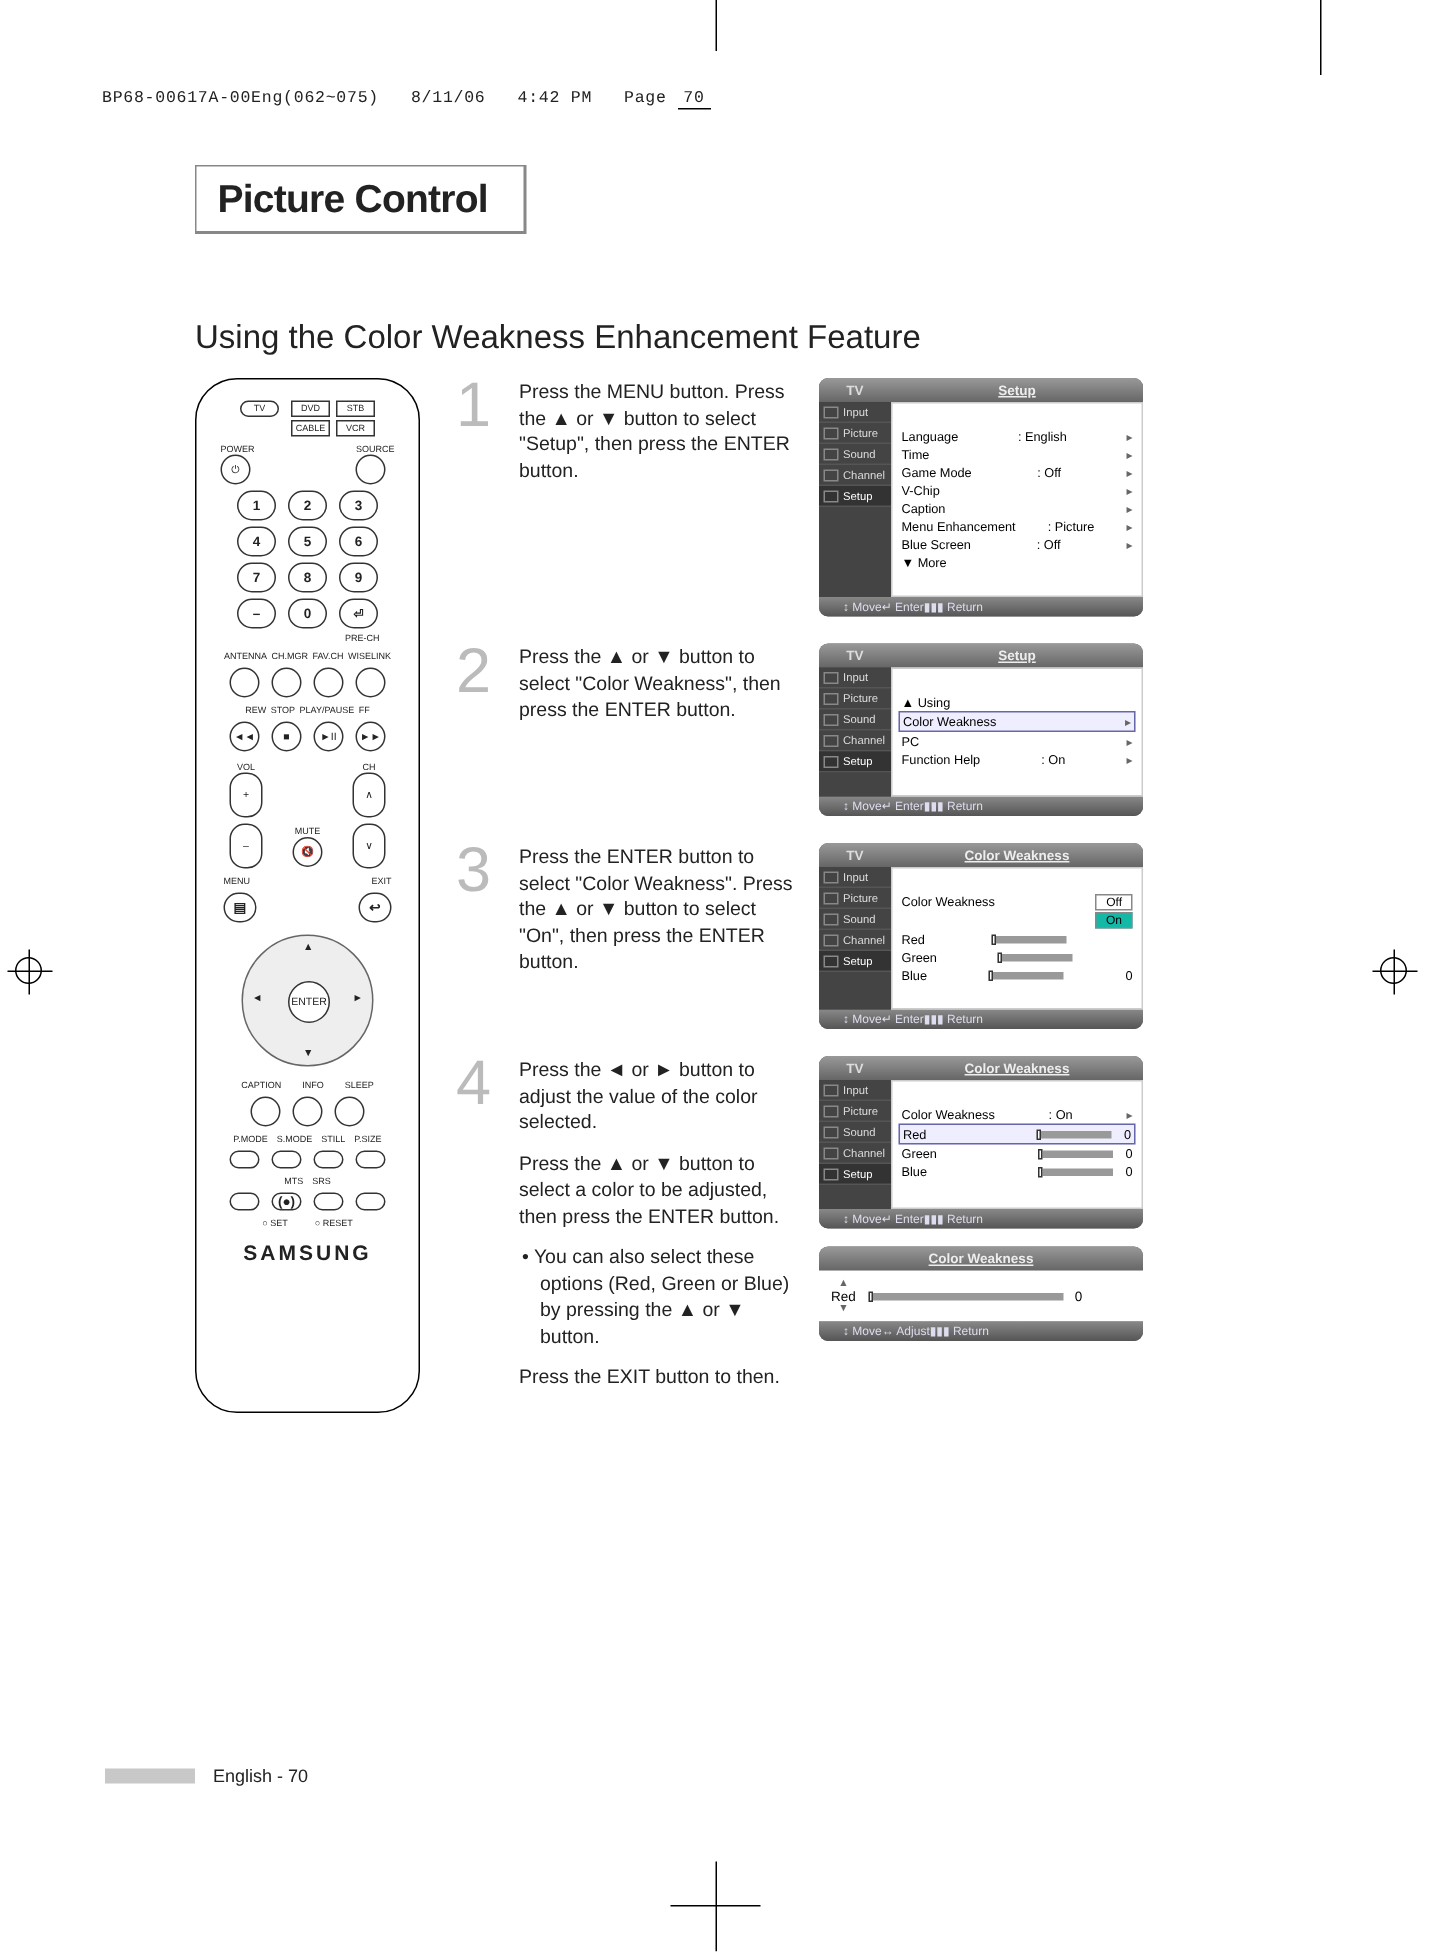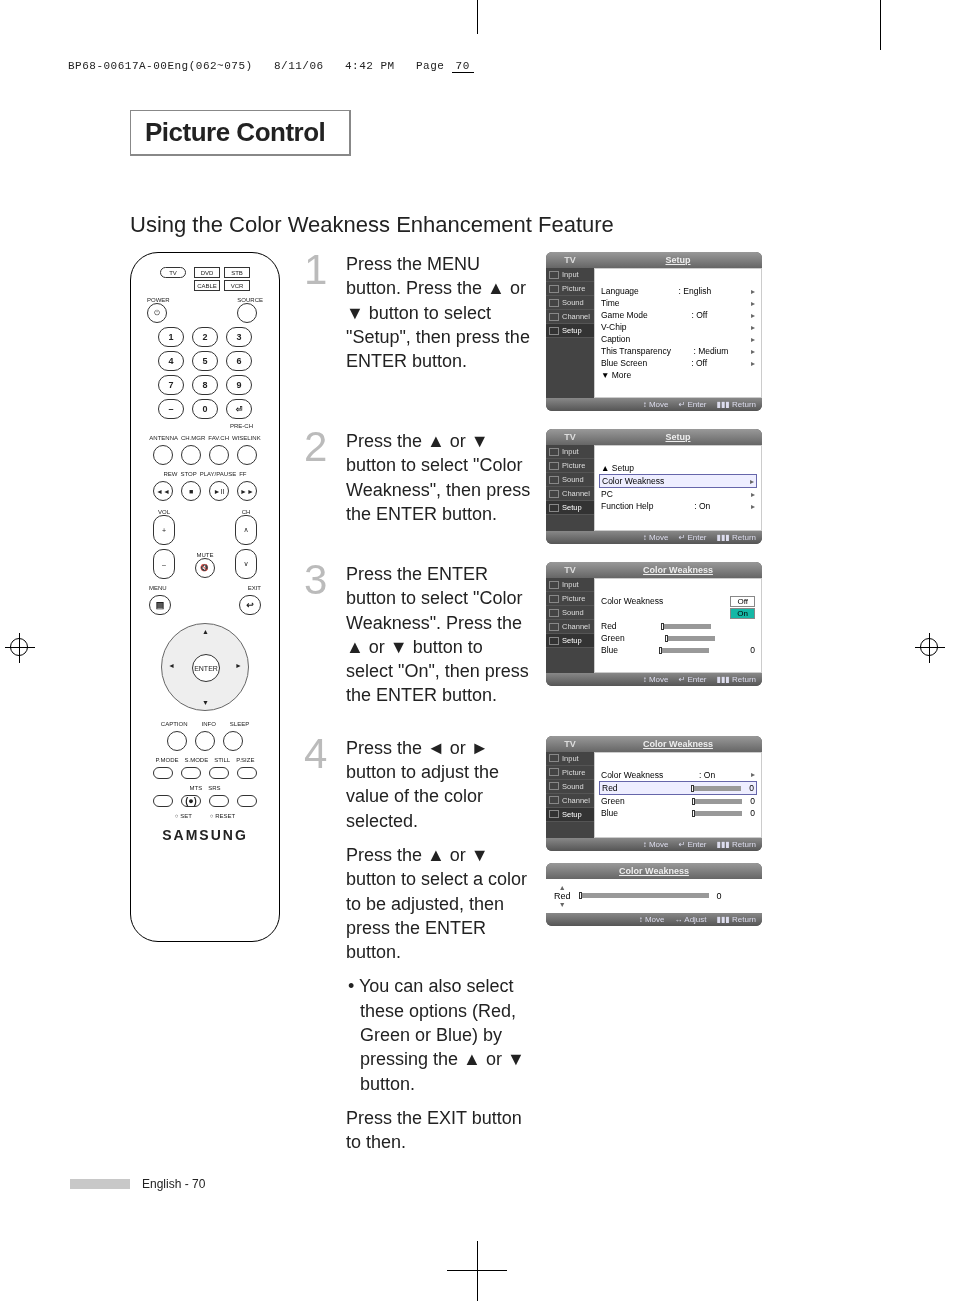--- a/index.html
+++ b/index.html
@@ -40,37 +40,37 @@
   .small-rect { border:1px solid #333; width:26px; height:11px; font-size:6px; display:flex;align-items:center;justify-content:center;}
   .circ-btn { border:1.2px solid #333; border-radius:50%; width:20px; height:20px; display:flex;align-items:center;justify-content:center;background:#fff;}
   .oval-label { font-size:6px; margin-top:2px;}
   .dpad { width:88px; height:88px; border:1px solid #666; border-radius:50%; margin:8px auto; position:relative; background:#eee;}
   .dpad .center{position:absolute;top:30px;left:30px;width:28px;height:28px;border:1px solid #333;border-radius:50%;font-size:7px;display:flex;align-items:center;justify-content:center;background:#fff;}
   .brand { font-size:14px; font-weight:bold; letter-spacing:2px; margin-top:8px; font-family: Arial, sans-serif;}
 
   .steps-col { flex: 1; }
   .step { display: flex; gap: 14px; margin-bottom: 18px; align-items:flex-start; }
   .step-num { font-size: 42px; color: #bbb; font-weight: 300; line-height: 0.85; width: 28px; font-family: "Arial Narrow", Arial, sans-serif;}
-  .step-text { width: 186px; font-size: 18px; line-height: 1.35; }
+  .step-text { width: 186px; font-size: 13px; line-height: 1.35; }
   .step-text p { margin-bottom: 10px; }
   .step-text .bullet { padding-left: 14px; text-indent: -12px; }
   .osd { width: 216px; border-radius: 6px; overflow: hidden; font-size: 9px; color: #fff; background: #555; flex-shrink:0;}
   .osd-title { display:flex; background: linear-gradient(#999,#666); height:16px; align-items:center;}
   .osd-title .tv { width:48px; text-align:center; font-weight:bold; color:#ddd;}
   .osd-title .cat { flex:1; text-align:center; font-weight:bold; color:#eee; text-decoration:underline;}
   .osd-body { display:flex; min-height: 86px;}
   .osd-side { width:48px; background:#444; font-size:7.5px;}
   .osd-side .side-item{ display:flex;align-items:center;gap:3px;padding:2px 3px;border-bottom:1px solid #555;color:#ddd;}
   .osd-side .side-item.sel{ background:#333;color:#fff;}
   .osd-side .ico{width:10px;height:8px;border:1px solid #888;display:inline-block;}
   .osd-main { flex:1; background:#fff; color:#000; padding:16px 4px; font-size:8.5px; border:1px solid #ccc;}
   .osd-main .mi { display:flex; justify-content:space-between; align-items:center; padding:1px 2px;}
   .osd-main .mi .arr{color:#666;font-size:8px;}
   .osd-main .mi.sel{ border:1px solid #66a; background:#eef;}
-  .osd-foot { background: linear-gradient(#888,#555); display:flex; justify-content:flex-end; gap:10px; padding:2px 6px; font-size:8px; color:#dde;}
+  .osd-foot { background: linear-gradient(#888,#555); display:flex; justify-content:flex-start; padding:2px 16px; font-size:8px; color:#dde;}
   .slider-bar { display:inline-block; width:50px; height:5px; background:#999; position:relative; vertical-align:middle;}
   .slider-bar .knob{ position:absolute; left:0; top:-1px; width:3px;height:7px;background:#fff;border:1px solid #333;}
   .toggle-box { border:1px solid #888; padding:0 6px; margin-left:6px; font-size:8px;}
   .osd-adjust { width:216px; border-radius:6px; overflow:hidden; font-size:9px; color:#fff; background:#555;}
   .footer { position:absolute; bottom:110px; left:130px; display:flex; align-items:center; font-size:12px;}
   .footer .bar { width:60px; height:10px; background:#c8c8c8; margin-left:-60px; margin-right:12px;}
 </style>
 </head>
 <body>
 
@@ -302,22 +302,22 @@
                   <span>V-Chip</span>
                   <span></span>
                   <span class="arr">▸</span>
                 </div>
                 <div class="mi">
                   <span>Caption</span>
                   <span></span>
                   <span class="arr">▸</span>
                 </div>
                 <div class="mi">
-                  <span>This Transparency</span>
-                  <span>: Medium</span>
+                  <span>Menu Enhancement</span>
+                  <span>: Picture</span>
                   <span class="arr">▸</span>
                 </div>
                 <div class="mi">
                   <span>Blue Screen</span>
                   <span>: Off</span>
                   <span class="arr">▸</span>
                 </div>
                 <div class="mi">
                   <span>▼ More</span>
                   <span></span>
@@ -360,21 +360,21 @@
                   <span class="ico"></span>
                   <span>Channel</span>
                 </div>
               <div class="side-item sel">
                   <span class="ico"></span>
                   <span>Setup</span>
                 </div>
             </div>
             <div class="osd-main" id="osd2-main">
                 <div class="mi">
-                  <span>▲ Setup</span>
+                  <span>▲ Using</span>
                   <span></span>
                 </div>
                 <div class="mi sel">
                   <span>Color Weakness</span>
                   <span></span>
                   <span class="arr">▸</span>
                 </div>
                 <div class="mi">
                   <span>PC</span>
                   <span></span>

